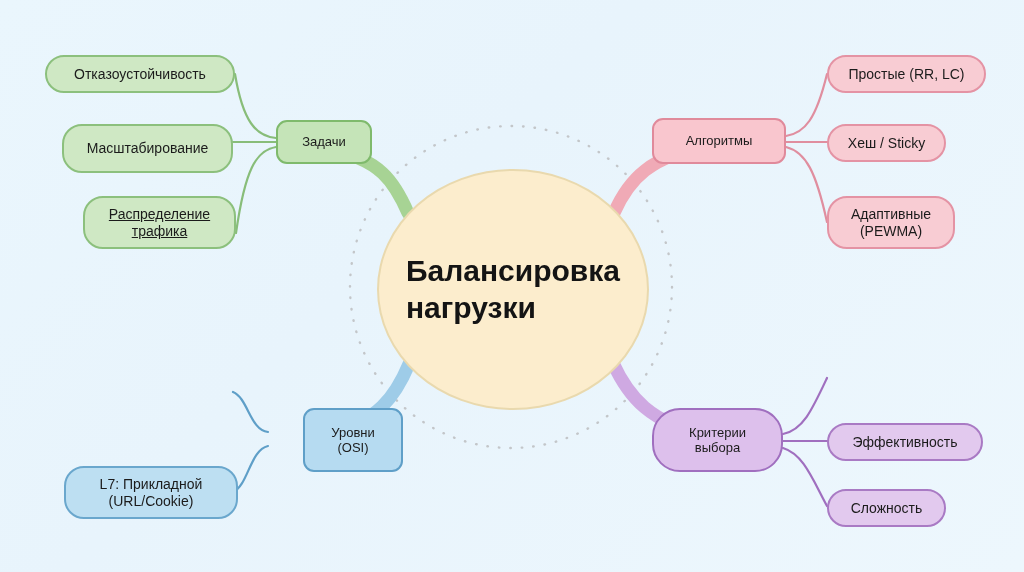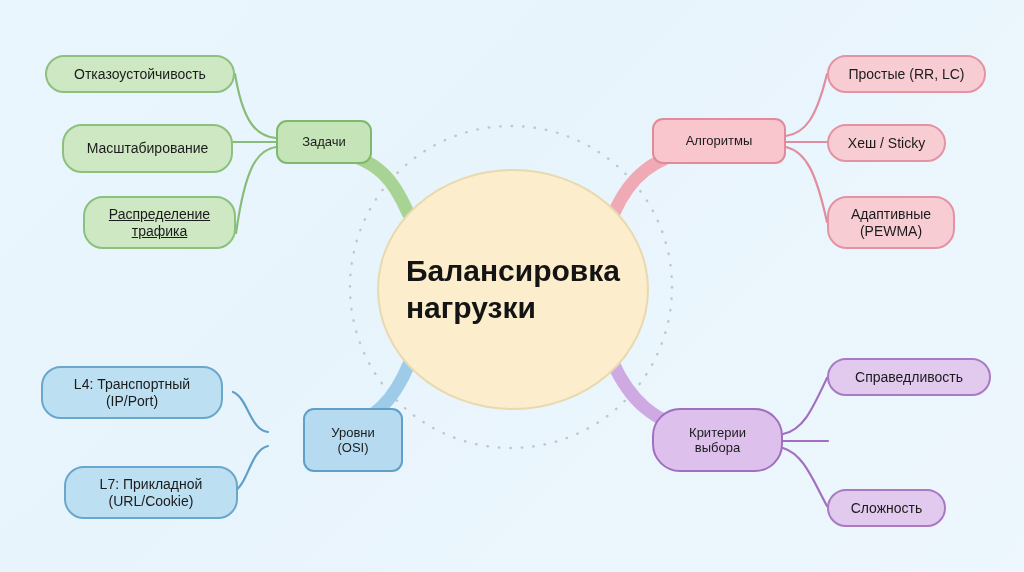--- a/index.html
+++ b/index.html
@@ -129,24 +129,22 @@
   <div class="node leaf c-green" style="left:83px; top:196px; width:153px; height:53px;text-decoration:underline;">Распределение
 трафика</div>
 
   <div class="node leaf c-pink" style="left:827px; top:55px; width:159px; height:38px;">Простые (RR, LC)</div>
 
   <div class="node leaf c-pink" style="left:827px; top:124px; width:119px; height:38px;">Хеш / Sticky</div>
 
   <div class="node leaf c-pink" style="left:827px; top:196px; width:128px; height:53px;">Адаптивные
 (PEWMA)</div>
 
-  <div class="node leaf c-blue" style="left:41px; top:366px; width:182px; height:53px;">L4: Транспортный
-(IP/Port)</div>
 
   <div class="node leaf c-blue" style="left:64px; top:466px; width:174px; height:53px;">L7: Прикладной
 (URL/Cookie)</div>
 
-  <div class="node leaf c-purple" style="left:827px; top:358px; width:164px; height:38px;">Справедливость</div>
 
+  <div class="node leaf c-purple" style="left:827px; top:423px; width:156px; height:38px;">Эффективность</div>
 
   <div class="node leaf c-purple" style="left:827px; top:489px; width:119px; height:38px;">Сложность</div>
 
 </div>
 
 </body></html>

